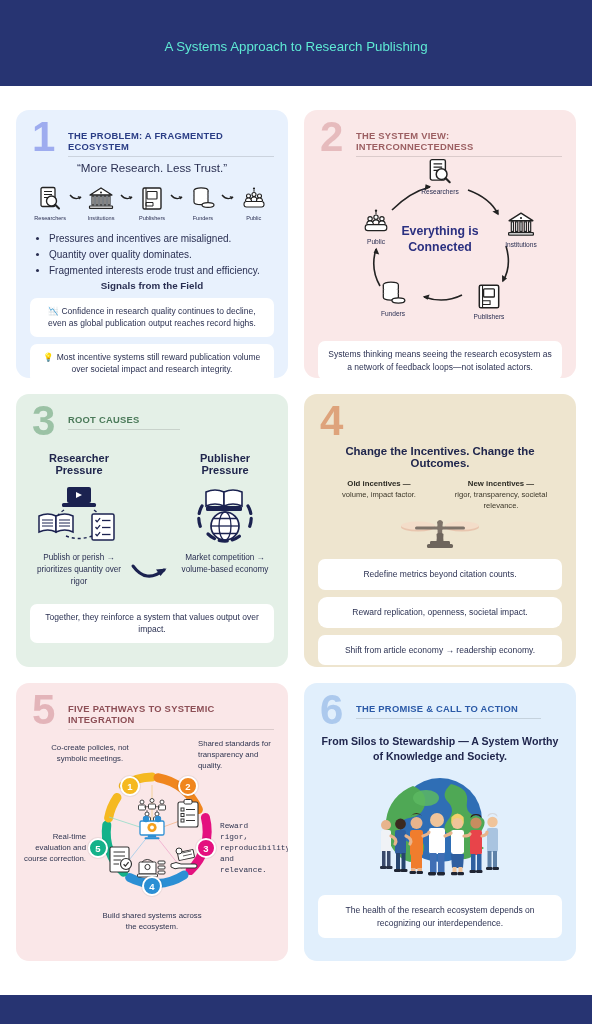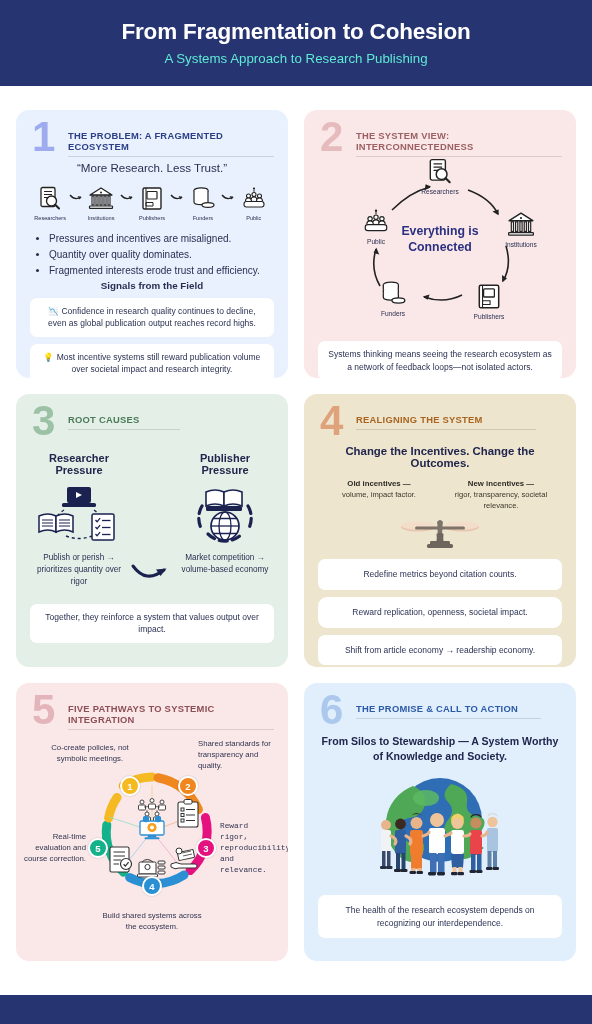--- a/index.html
+++ b/index.html
@@ -114,21 +114,20 @@
   .p6flow { text-align:center; font-size:9.4px; font-weight:bold; color:#20264d; margin-top:4px; }
 
   svg { display:block; }
 </style>
 </head>
 <body>
 
 <div class="page">
 
   <div class="header">
-    <div class="header-title">From Fragmentation to Cohesion</div>
     <div class="header-sub">A Systems Approach to Research Publishing</div>
   </div>
 
   <div class="grid">
 
     <div class="panel p1">
       <div class="phead">
         <div class="pnum">1</div>
         <div class="ptitle">THE PROBLEM: A FRAGMENTED ECOSYSTEM</div>
       </div>
@@ -436,21 +435,20 @@
           </svg>
         </div>
       </div>
 
       <div class="card" style="margin-top:16px;">Together, they reinforce a system that values output over impact.</div>
     </div>
 
     <div class="panel p4">
       <div class="phead">
         <div class="pnum">4</div>
-        <div class="ptitle" style="width:180px;">REALIGNING THE SYSTEM</div>
       </div>
 
       <div class="p4h">Change the Incentives. Change the Outcomes.</div>
 
       <div class="inc">
         <div>
           <b>Old incentives —</b><br>
           <span>volume, impact factor.</span>
         </div>
         <div>

